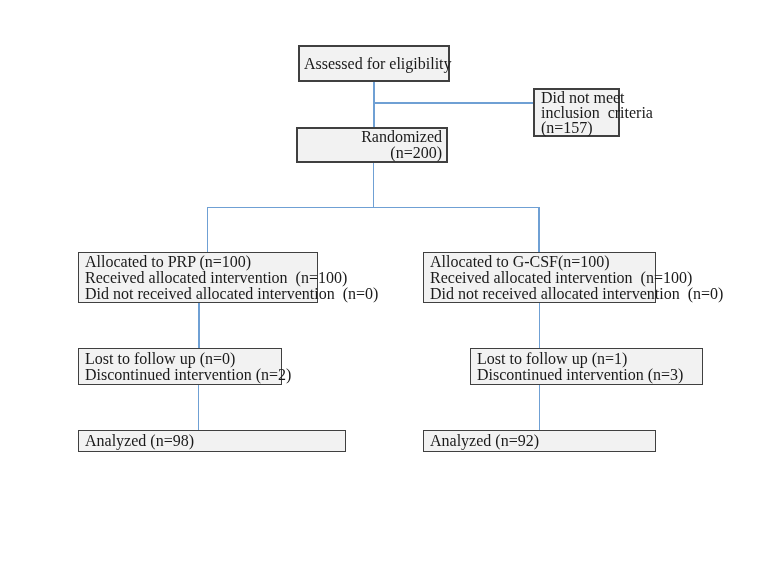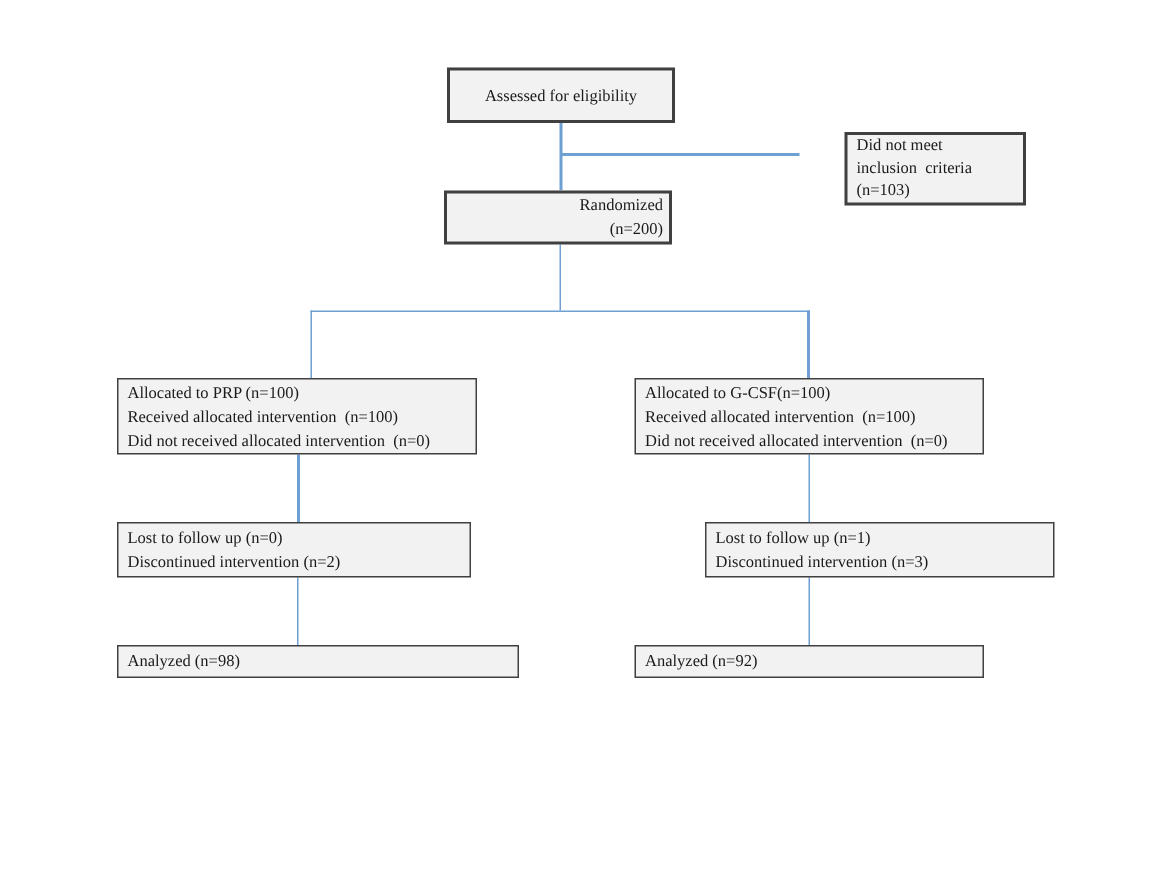--- a/index.html
+++ b/index.html
@@ -14,21 +14,21 @@
     background: var(--background, #ffffff);
     font-family: "Liberation Serif", "DejaVu Serif", serif;
     color: var(--text, #1a1a1a);
     overflow: hidden;
   }
   .box {
     position: absolute;
     background: var(--box-fill, #f2f2f2);
     border: 1.5px solid var(--box-border, #404040);
     box-sizing: border-box;
-    font-size: 11px;
+    font-size: 16px;
     line-height: 16px;
   }
   .box.heavy { border-width: 2px; }
   .box .line {
     white-space: pre;
     padding: 0 4px;
   }
   .box.center { text-align: center; display: flex; flex-direction: column; justify-content: center; }
   .box.left   { display: flex; flex-direction: column; justify-content: center; }
   .box.left .line { padding-left: 6px; }
@@ -52,44 +52,44 @@
   <div class="conn v" style="left:538px; top:207px; height:45px;"></div>
   <div class="conn v" style="left:198px; top:302px; height:46px;"></div>
   <div class="conn v" style="left:538.5px; top:302px; height:46px;"></div>
   <div class="conn v" style="left:197.5px; top:384px; height:46px;"></div>
   <div class="conn v" style="left:538.5px; top:384px; height:46px;"></div>
 
   <div class="box heavy center" style="left:298px; top:45px; width:152px; height:37px;">
     <div class="line">Assessed for eligibility</div>
   </div>
 
-  <div class="box heavy left" style="left:563px; top:88px; width:121px; height:49px; line-height:15px;">
+  <div class="box heavy left" style="left:533px; top:88px; width:87px; height:49px; line-height:15px;">
     <div class="line">Did not meet</div>
     <div class="line">inclusion  criteria</div>
-    <div class="line">(n=103)</div>
+    <div class="line">(n=157)</div>
   </div>
 
   <div class="box heavy center" style="left:296px; top:127px; width:152px; height:36px;text-align:right;">
     <div class="line">Randomized</div>
     <div class="line">(n=200)</div>
   </div>
 
   <div class="box left" style="left:78px; top:252px; width:240px; height:51px;">
     <div class="line">Allocated to PRP (n=100)</div>
     <div class="line">Received allocated intervention  (n=100)</div>
     <div class="line">Did not received allocated intervention  (n=0)</div>
   </div>
 
   <div class="box left" style="left:423px; top:252px; width:233px; height:51px;">
     <div class="line">Allocated to G-CSF(n=100)</div>
     <div class="line">Received allocated intervention  (n=100)</div>
     <div class="line">Did not received allocated intervention  (n=0)</div>
   </div>
 
-  <div class="box left" style="left:78px; top:348px; width:236px; height:37px;">
+  <div class="box left" style="left:78px; top:348px; width:204px; height:37px;">
     <div class="line">Lost to follow up (n=0)</div>
     <div class="line">Discontinued intervention (n=2)</div>
   </div>
 
   <div class="box left" style="left:423px; top:348px; width:233px; height:37px;margin-left:47px;">
     <div class="line">Lost to follow up (n=1)</div>
     <div class="line">Discontinued intervention (n=3)</div>
   </div>
 
   <div class="box left" style="left:78px; top:430px; width:268px; height:22px;">

